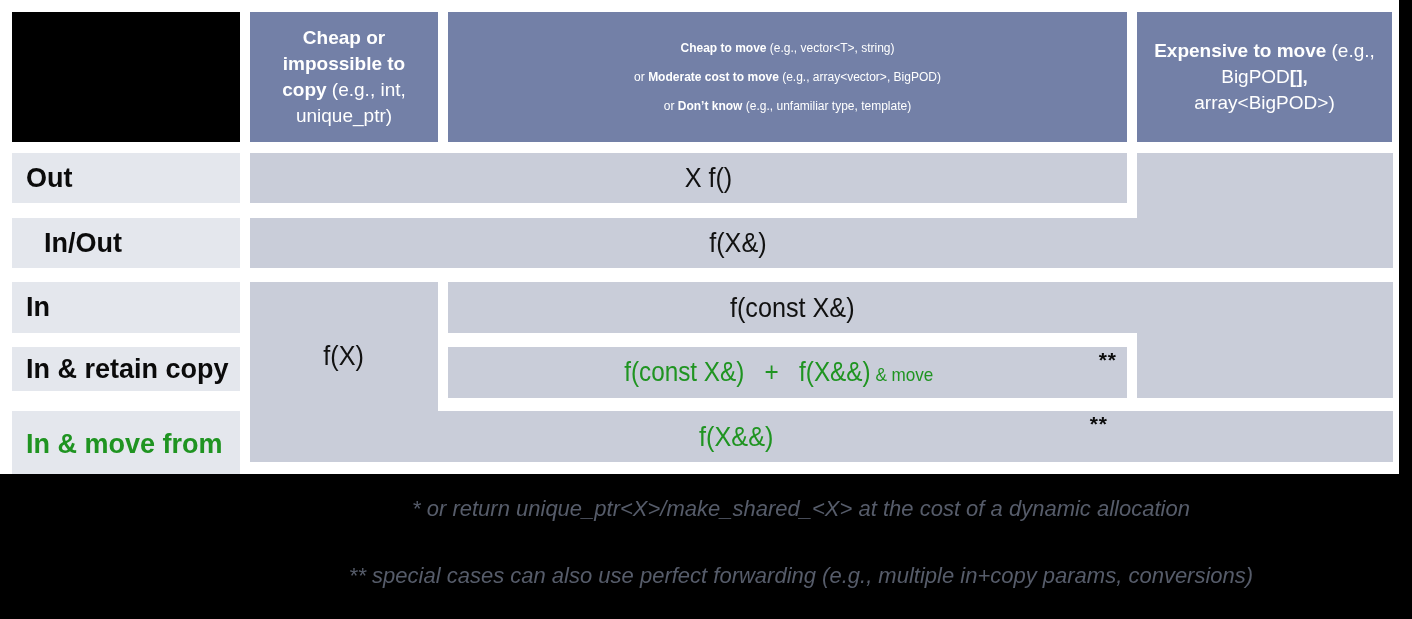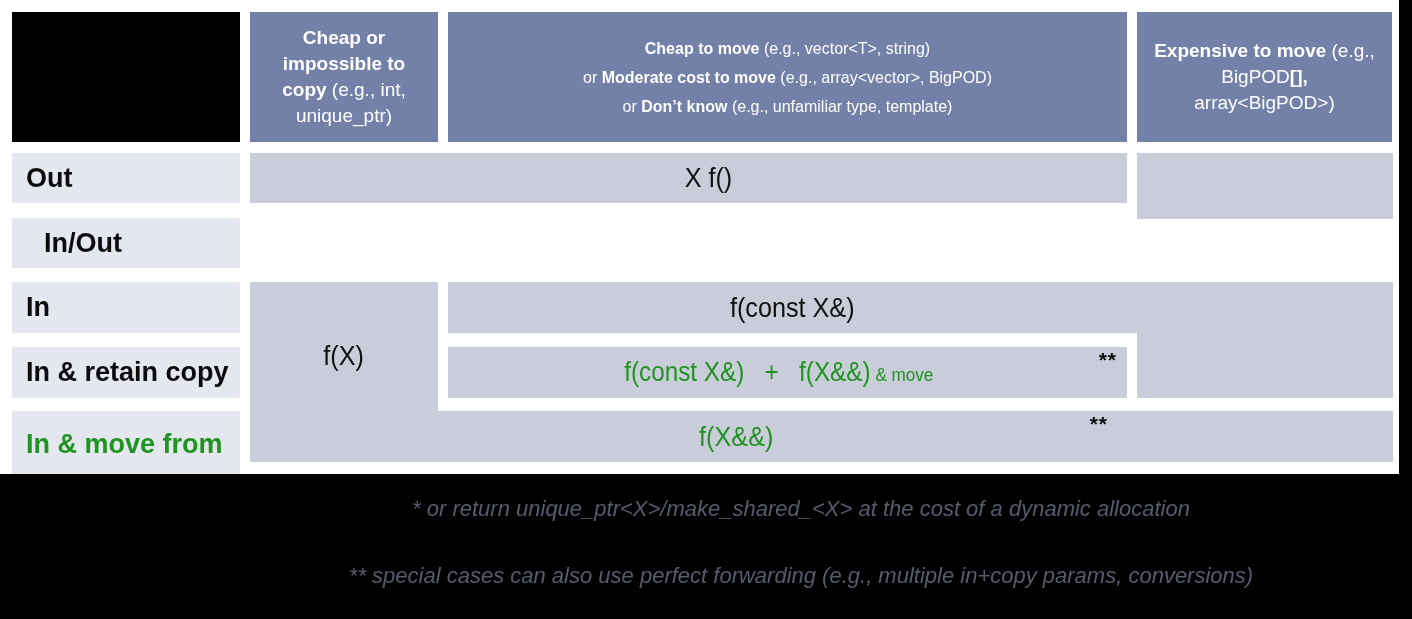--- a/index.html
+++ b/index.html
@@ -12,21 +12,21 @@
   .corner{background:var(--black,#000);}
   .right-border{background:var(--black,#000);}
   .footer-band{background:var(--black,#000);}
   .hdr{
     background:var(--header_bg,#7380a7);
     color:var(--header_text,#fff);
     display:flex;flex-direction:column;align-items:center;justify-content:center;
     text-align:center;font-size:19px;line-height:26px;font-weight:400;
     box-sizing:border-box;padding:0 12px;
   }
-  .hdr-mid{font-size:16px;line-height:29px;padding:0 6px;}
+  .hdr-mid{font-size:12px;line-height:29px;padding:0 6px;}
   .hdr .b{font-weight:700;}
   .rowlbl{
     background:var(--label_bg,#e4e7ed);
     color:#0b0b0b;font-weight:700;font-size:27px;
     display:flex;align-items:center;box-sizing:border-box;padding-left:14px;
   }
   .rowlbl.green{color:var(--green,#1f9421);}
   .cell{
     background:var(--cell_bg,#c9cdd9);
     display:flex;align-items:center;justify-content:center;
@@ -69,29 +69,32 @@
     <div><span>or </span><span class="b">Don’t know</span><span> (e.g., unfamiliar type, template)</span></div>
   </div>
 
   <div class="block hdr" style="left:1137px;top:12px;width:255px;height:130px;">
     <div><span class="b">Expensive to move</span><span> (e.g., BigPOD</span><span class="b">[],</span><span> array&lt;BigPOD&gt;)</span></div>
   </div>
 
   <div class="block rowlbl" style="left:12px;top:153px;width:228px;height:50px;">Out</div>
   <div class="block rowlbl" style="left:12px;top:218px;width:228px;height:50px;padding-left:32px;">In/Out</div>
   <div class="block rowlbl" style="left:12px;top:282px;width:228px;height:51px;">In</div>
-  <div class="block rowlbl" style="left:12px;top:347px;width:228px;height:51px;">In &amp; retain copy</div>
+  <div class="block rowlbl" style="left:12px;top:347px;width:228px;height:44px;">In &amp; retain copy</div>
   <div class="block rowlbl green" style="left:12px;top:411px;width:228px;height:67px;">In &amp; move from</div>
 
   <div class="block cell" style="left:250px;top:153px;width:877px;height:50px;padding-left:39px;">
     <span class="formula">X f()</span>
   </div>
 
   <div class="block cell" style="left:1137px;top:153px;width:256px;height:66px;"></div>
 
+  <div class="block cell" style="left:250px;top:218px;width:1143px;height:50px;padding-right:168px;">
+    <span class="formula">f(X&amp;)</span>
+  </div>
 
   <div class="block cell" style="left:250px;top:282px;width:188px;height:148px;">
     <span class="formula">f(X)</span>
   </div>
 
   <div class="block cell" style="left:448px;top:282px;width:945px;height:51px;padding-right:256px;">
     <span class="formula">f(const X&amp;)</span>
   </div>
 
   <div class="block cell" style="left:1137px;top:332px;width:256px;height:66px;"></div>

